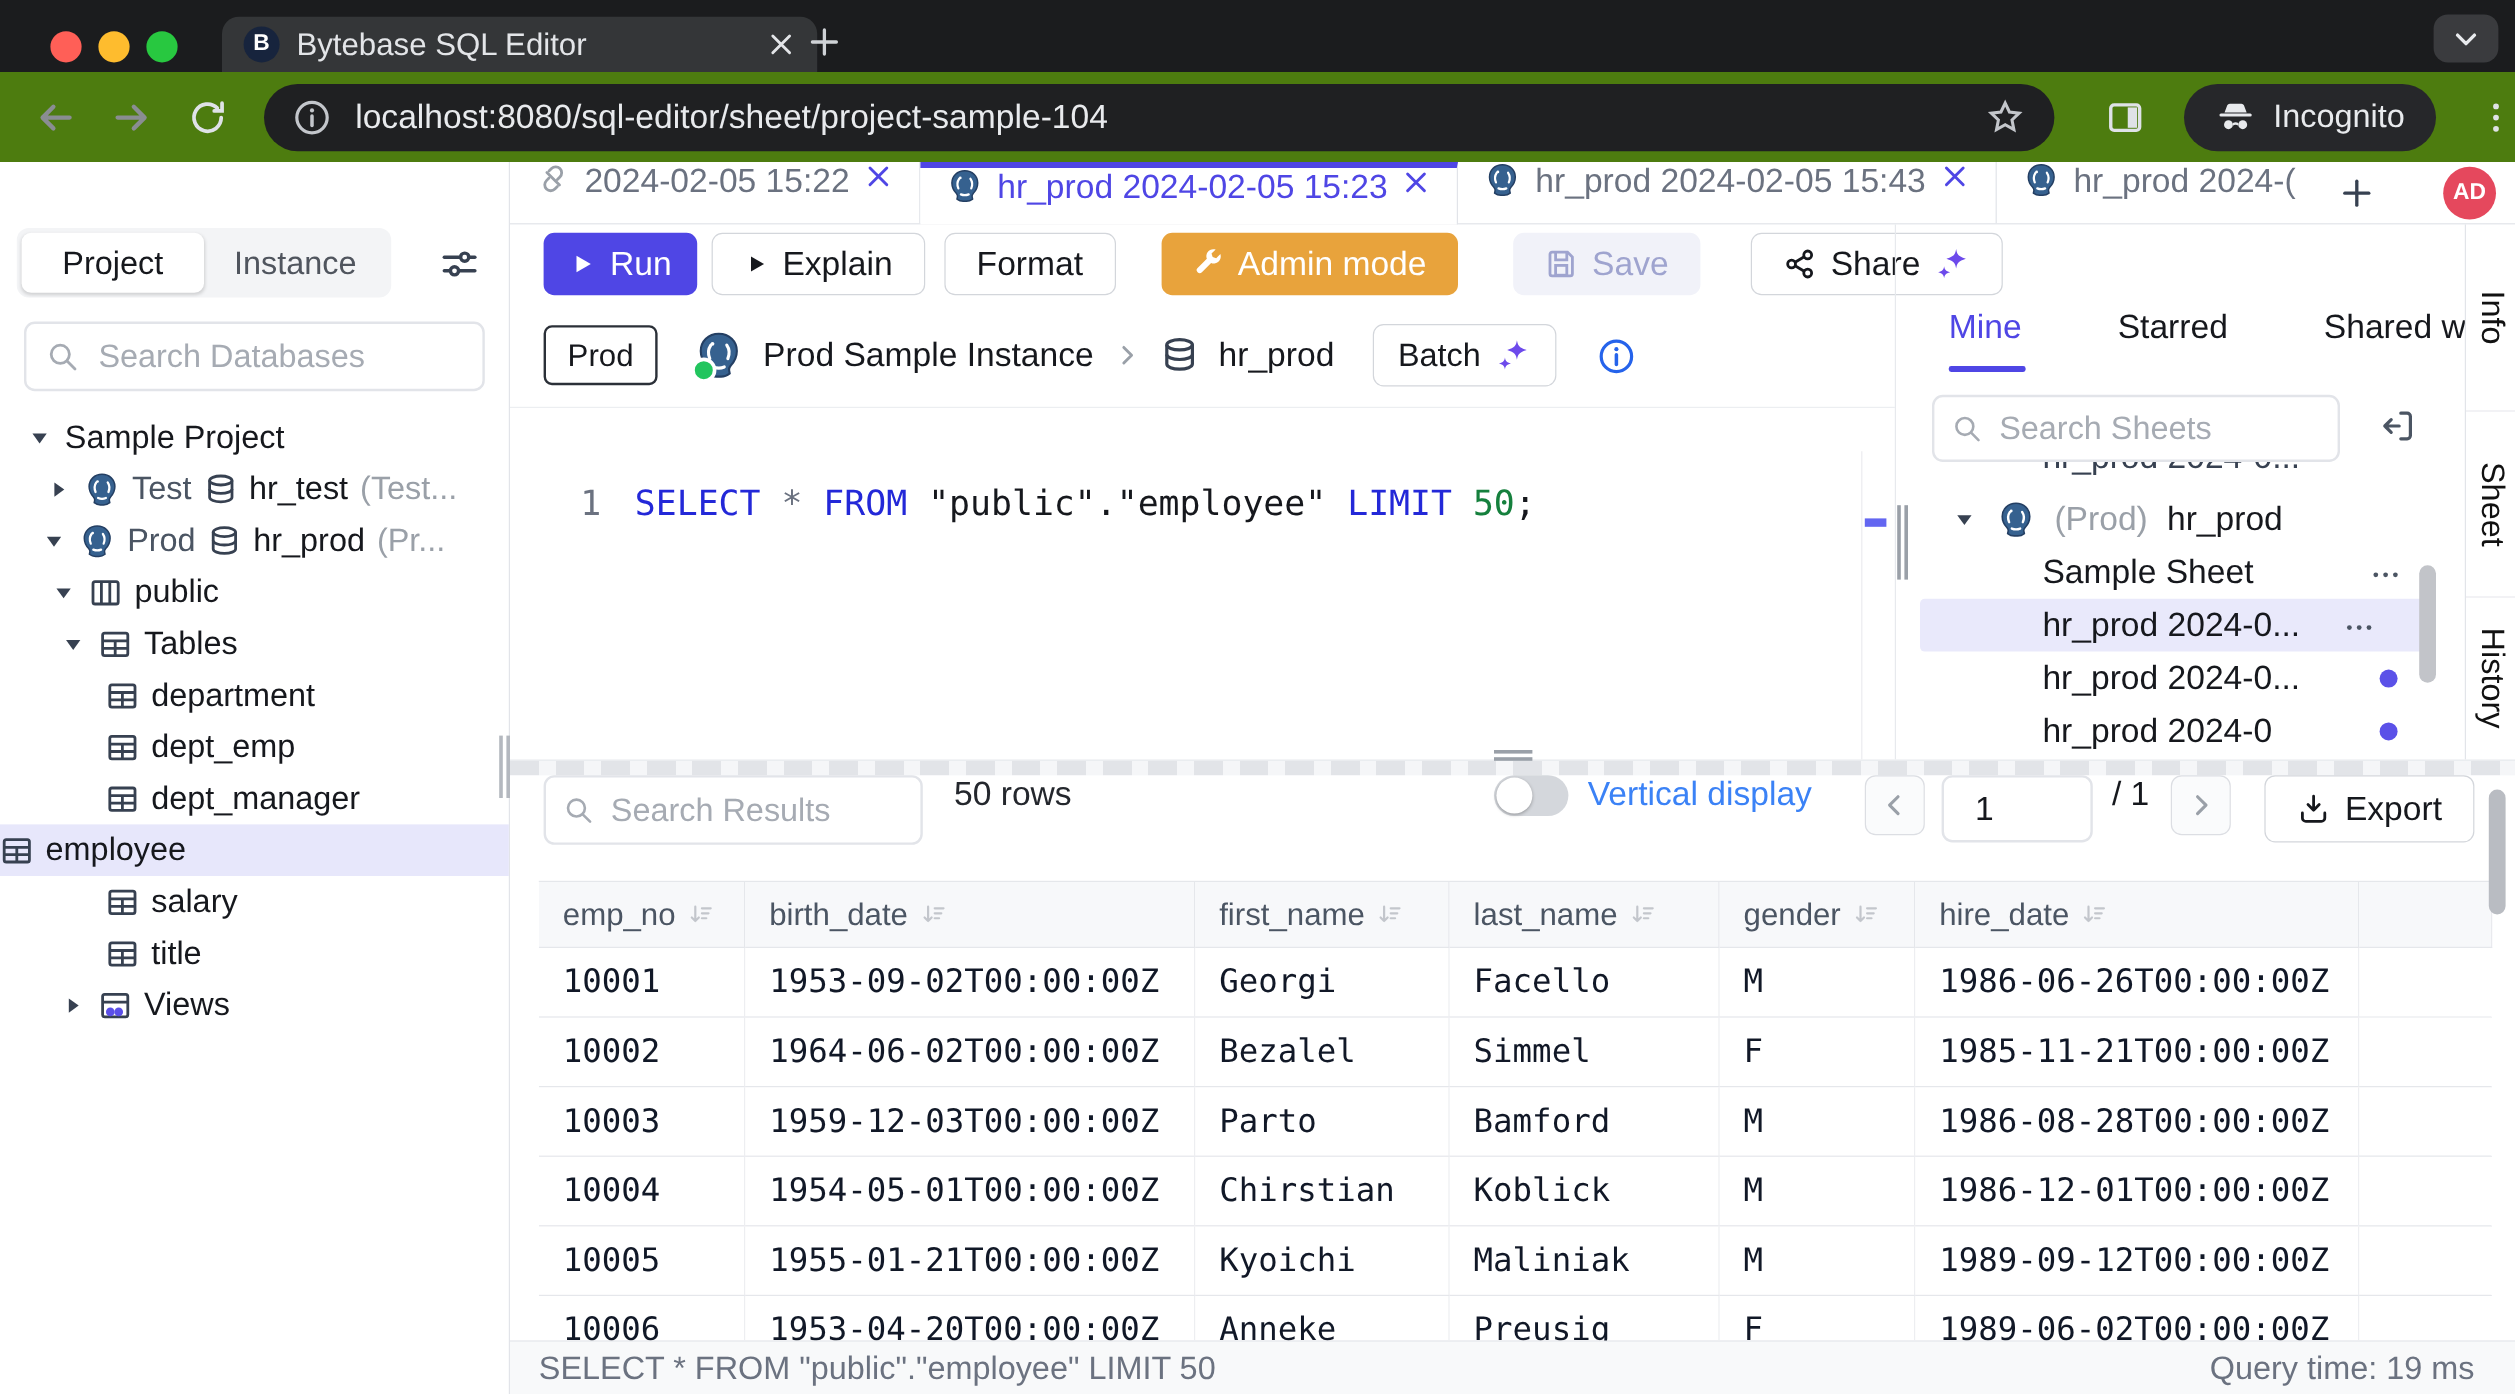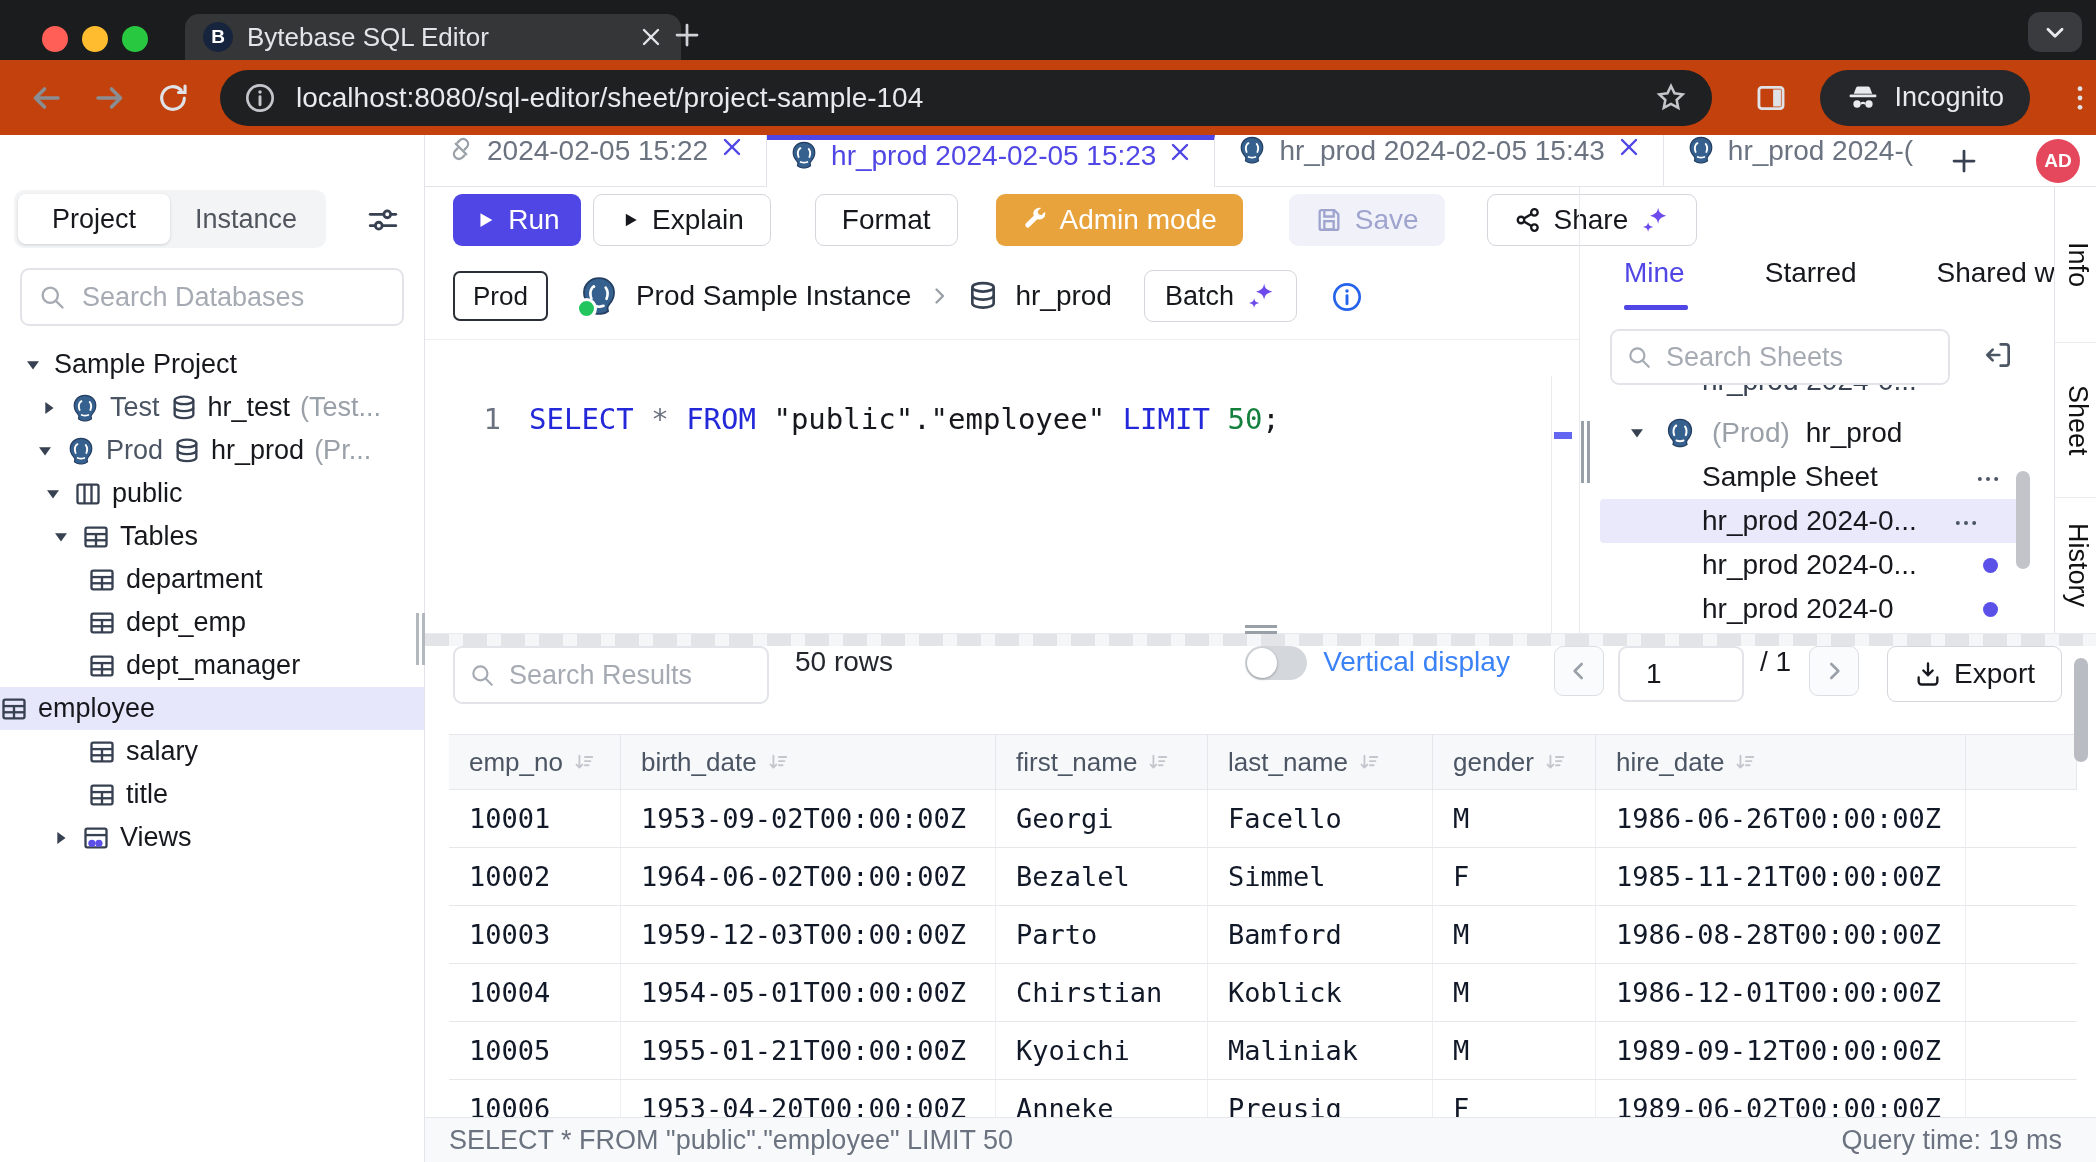--- a/index.html
+++ b/index.html
@@ -14,21 +14,21 @@
   .tl{position:absolute;top:26px;width:26px;height:26px;border-radius:50%;}
   .tl.r{left:42px;background:#ff5f57;} .tl.y{left:82px;background:#febc2e;} .tl.g{left:122px;background:#28c840;}
   .btab{position:absolute;left:185px;top:14px;width:460px;height:46px;background:#343638;
         border-radius:14px 14px 0 0;display:flex;align-items:center;padding:0 18px;gap:14px;color:#e3e5e8;}
   .btab .fav{width:30px;height:30px;border-radius:50%;background:#17243d;color:#fff;display:flex;align-items:center;justify-content:center;
         font-size:19px;font-weight:bold;}
   .btab .t{font-size:26px;flex:1;white-space:nowrap;overflow:hidden;}
   .newtab{position:absolute;left:672px;top:20px;color:#cfd2d6;}
   .winchev{position:absolute;right:14px;top:12px;width:54px;height:40px;border-radius:12px;background:#3a3b3e;
         display:flex;align-items:center;justify-content:center;color:#e8eaed;}
-  .addressbar{position:absolute;left:0;top:60px;width:100%;height:75px;background:#c2410c;display:flex;align-items:center;}
+  .addressbar{position:absolute;left:0;top:60px;width:100%;height:75px;background:#4d7c0f;display:flex;align-items:center;}
   .nav{color:#8a8d92;margin-left:28px;} .nav.lite{color:#dfe2e7;}
   .urlpill{margin-left:30px;width:1445px;height:56px;border-radius:28px;background:#1f2022;display:flex;align-items:center;
         padding:0 24px;gap:20px;}
   .urlpill .u{color:#e8eaed;font-size:28px;flex:1;white-space:nowrap;overflow:hidden;}
   .urlpill .dim{color:#c3c6cb;}
   .panelbtn{color:#dfe2e7;margin-left:42px;}
   .incog{margin-left:32px;height:56px;border-radius:28px;background:#26272a;display:flex;align-items:center;gap:14px;
         padding:0 26px;color:#e8eaed;font-size:27px;}
   .menu3{margin-left:34px;color:#dfe2e6;}
 
@@ -557,21 +557,21 @@
                   <use href="#i-play"></use>
                 </svg>
               <span>Run</span>
             </div>
             <div class="btn ghost">
               <svg class="ic" width="20" height="20">
                   <use href="#i-play"></use>
                 </svg>
               <span>Explain</span>
             </div>
-            <div class="btn ghost" style="margin-left:32px">
+            <div class="btn ghost" style="margin-left:4px">
               <span>Format</span>
             </div>
             <div class="btn admin">
               <svg class="ic" width="26" height="26">
                   <use href="#i-wrench"></use>
                 </svg>
               <span>Admin mode</span>
             </div>
             <div class="btn save">
               <svg class="ic" width="28" height="28">

